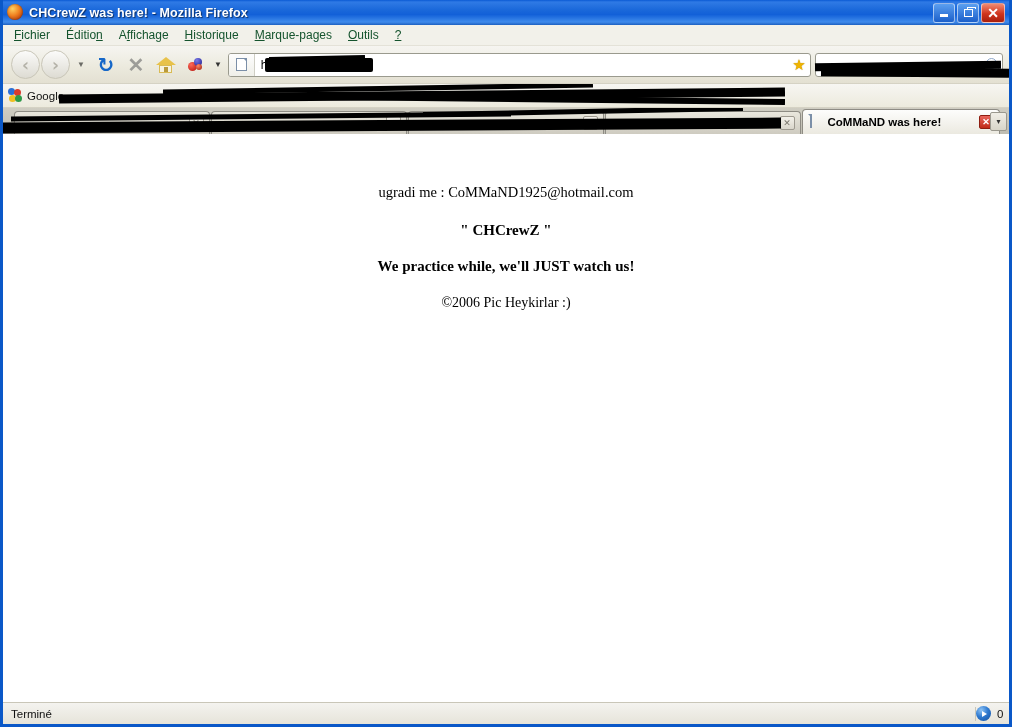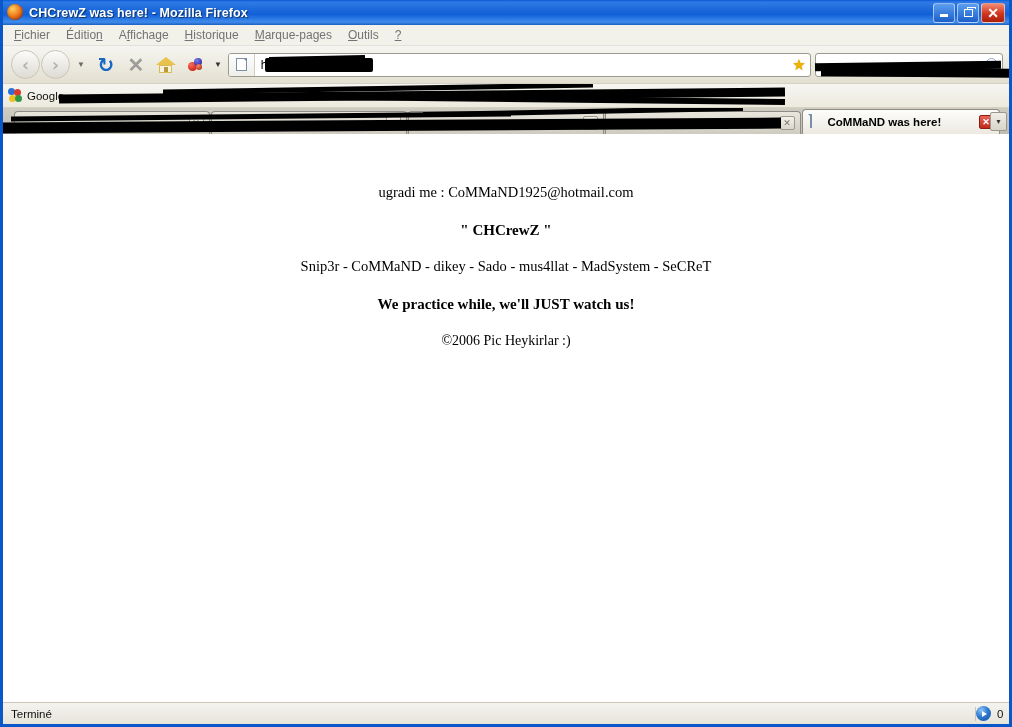--- a/index.html
+++ b/index.html
@@ -88,21 +88,21 @@
     flex: 0 0 21px;
     background: #f2f1ea;
     display: flex;
     align-items: center;
     padding-left: 6px;
     border-bottom: 1px solid #e4e2d8;
     box-sizing: border-box;
   }
   .menu-item {
     font-size: 12px;
-    color: #737373;
+    color: #14532d;
     padding: 2px 11px 2px 5px;
     white-space: nowrap;
     font-family: "Liberation Sans", sans-serif;
   }
   .menu-item u { text-decoration: underline; }
 
   
   .navbar {
     height: 38px;
     flex: 0 0 38px;
@@ -487,21 +487,20 @@
 
     <div class="redact" style="left:0px;top:12px;width:778px;height:11px;transform:rotate(-0.35deg);"></div>
     <div class="redact" style="left:8px;top:6px;width:500px;height:5px;transform:rotate(-0.6deg);"></div>
     <div class="redact" style="left:420px;top:1px;width:320px;height:5px;transform:rotate(-1.1deg);"></div>
   </div>
 
   <div class="content">
     <div class="defacement">
       <p class="line line2">ugradi me : CoMMaND1925@hotmail.com</p>
       <p class="line line3">" CHCrewZ "</p>
-      <p class="line line4">Snip3r - CoMMaND - dikey - Sado - mus4llat - MadSystem - SeCReT</p>
       <p class="line line5">We practice while, we'll JUST watch us!</p>
       <p class="line line6">©2006 Pic Heykirlar :)</p>
     </div>
   </div>
 
   <div class="statusbar">
     <span>Terminé</span>
     <div class="status-spacer"></div>
     <div class="status-sep"></div>
     <div class="status-right">

